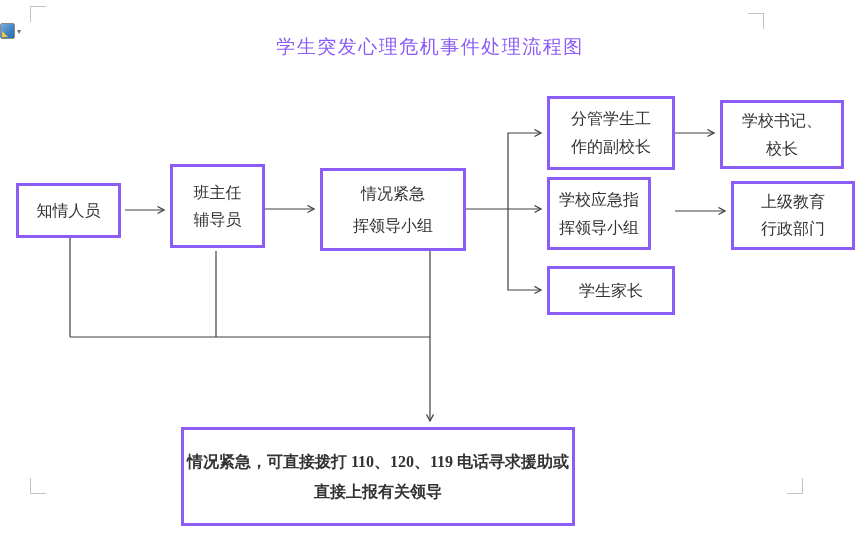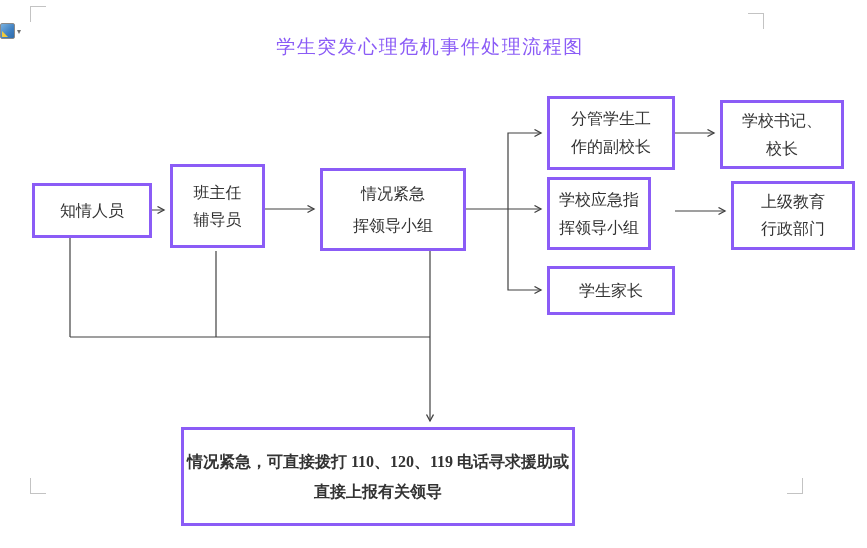--- a/index.html
+++ b/index.html
@@ -22,21 +22,21 @@
     position:absolute;
     border:3px solid #8b5cf6;
     background:#ffffff;
     display:flex;flex-direction:column;
     align-items:center;justify-content:center;
     gap:11px;
     font-size:16px;line-height:1;
     box-sizing:border-box;
     z-index:2;
   }
-  .n-informed   {left:32px;  top:183px; width:120px; height:55px;}
+  .n-informed   {left:16px;  top:183px; width:105px; height:55px;}
   .n-teacher    {left:170px; top:157px; width:95px;  height:84px; margin-top:7px;}
   .n-college    {left:320px; top:168px; width:146px; height:83px; gap:16px;}
   .n-vice      {left:547px; top:96px;  width:128px; height:74px; gap:12px;}
   .n-secretary {left:720px; top:100px; width:124px; height:69px; gap:12px;}
   .n-emgroup   {left:547px; top:177px; width:104px; height:73px; gap:12px;}
   .n-edudept   {left:731px; top:181px; width:124px; height:69px; }
   .n-parents   {left:547px; top:266px; width:128px; height:49px;}
   .n-note{
     left:181px; top:427px; width:394px; height:99px;
     font-weight:bold;font-size:16px;gap:14px;

